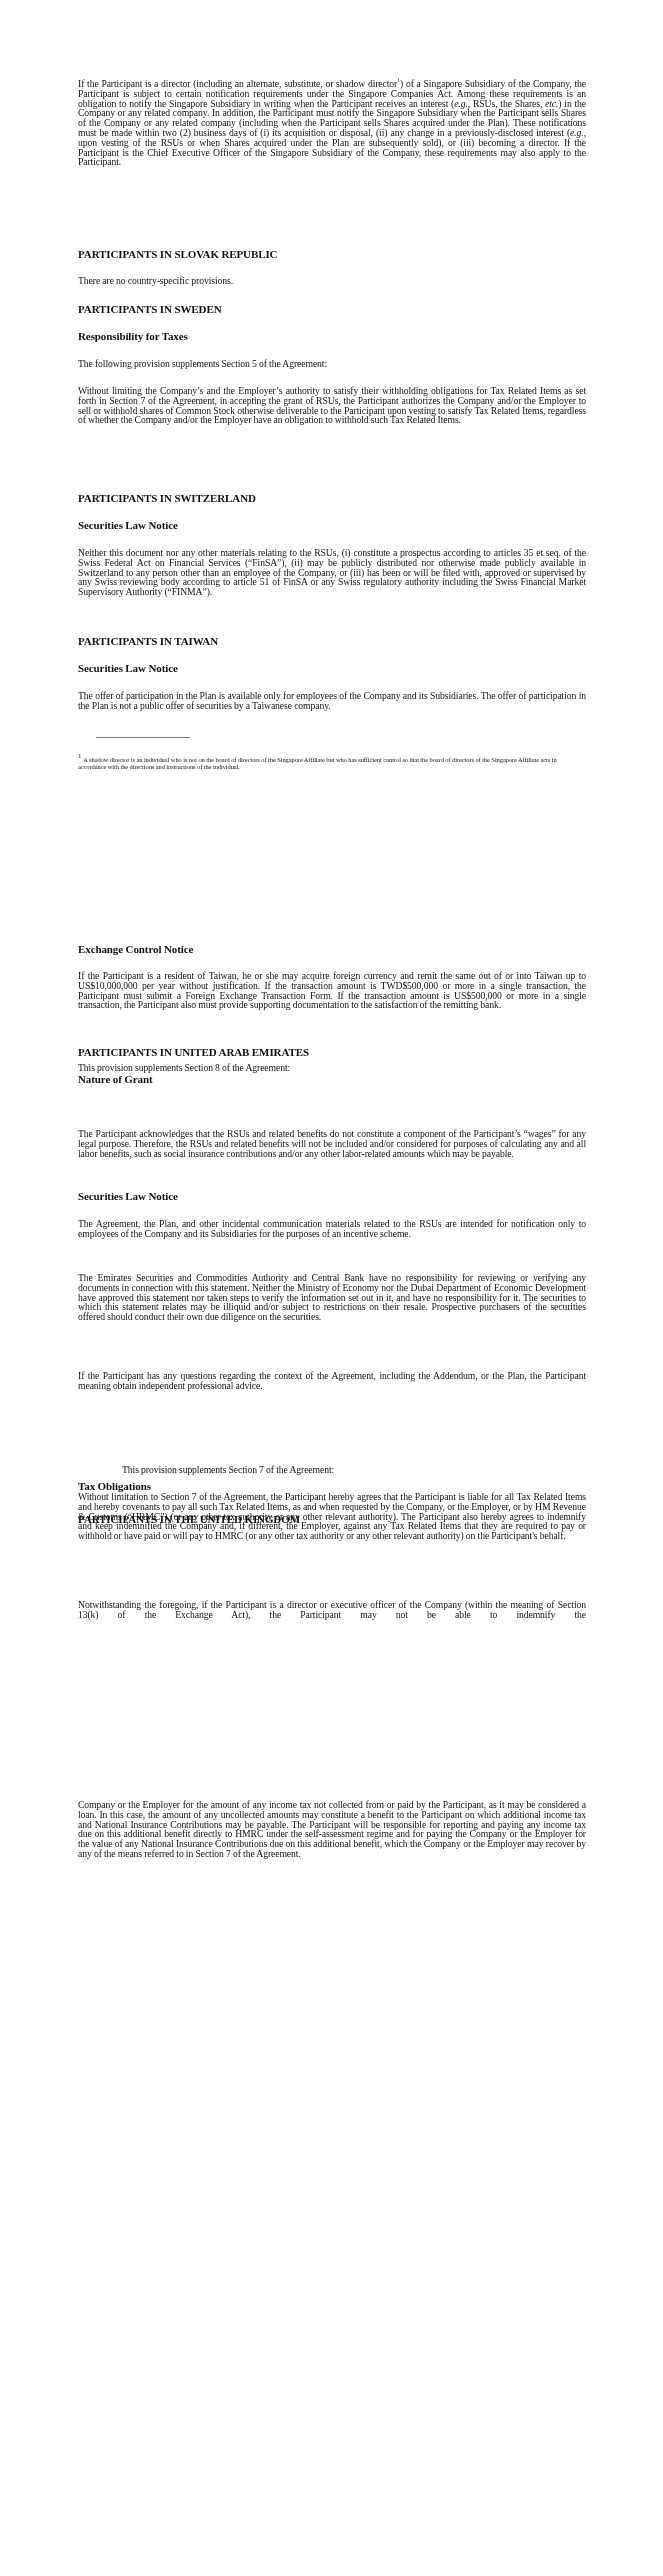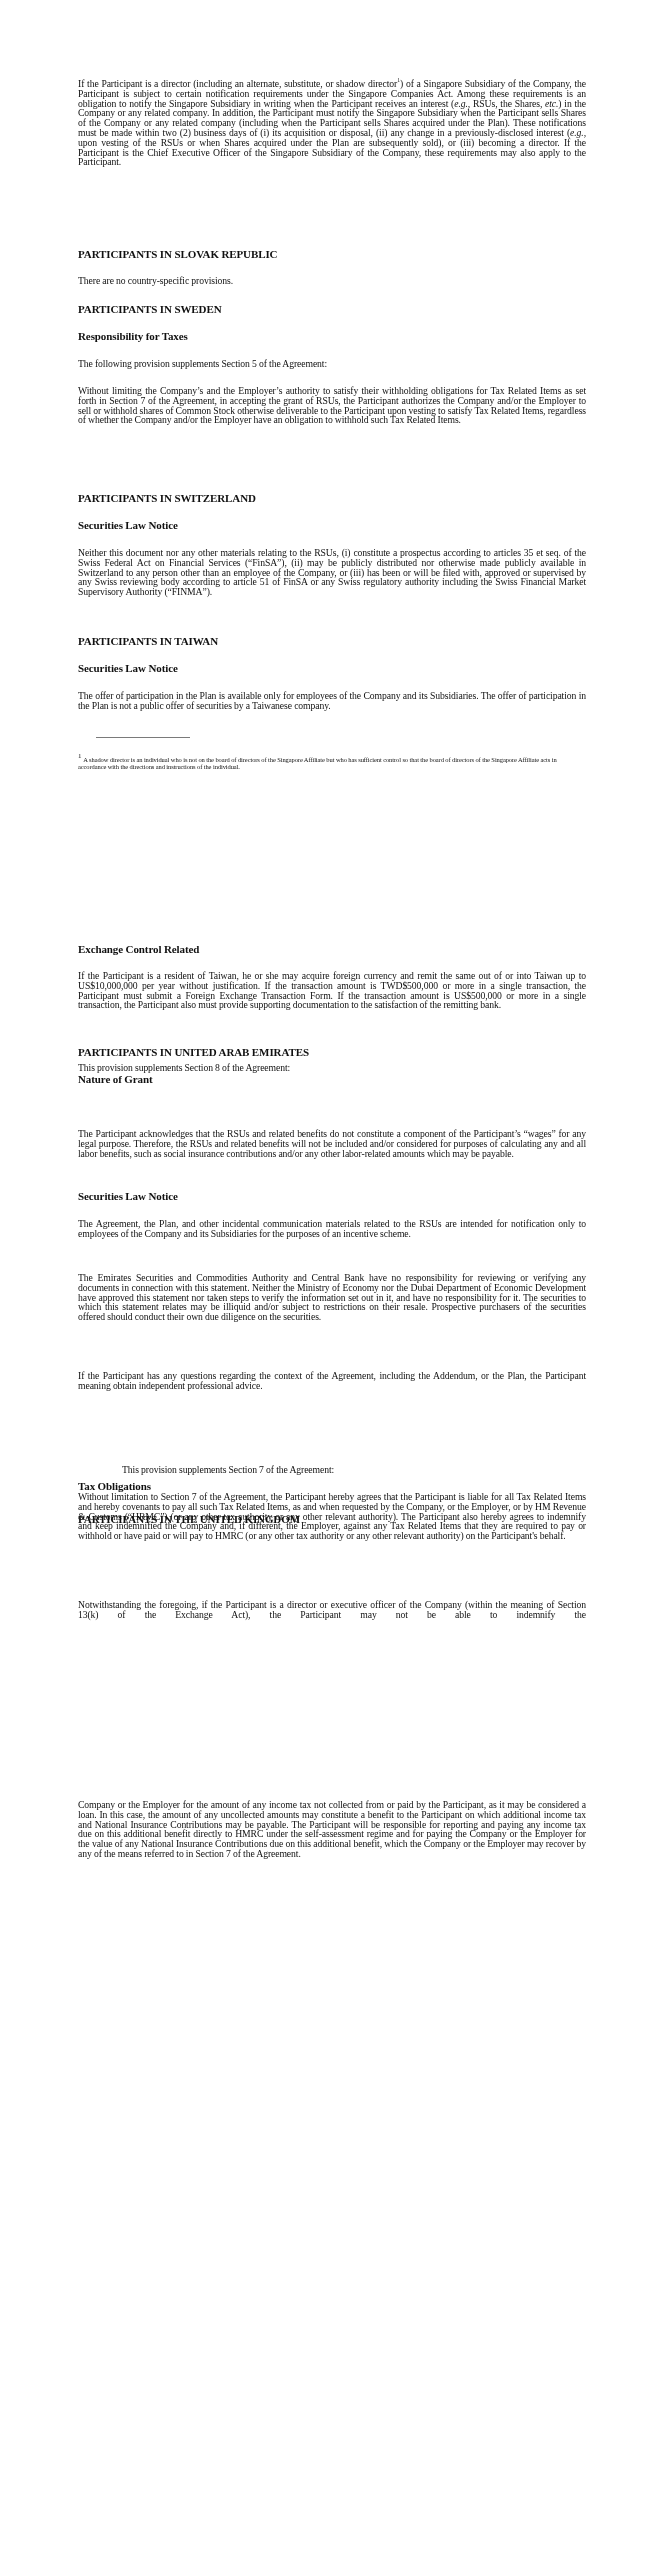--- a/index.html
+++ b/index.html
@@ -80,21 +80,21 @@
 <p class="blk h" style="top:521px;">Securities Law Notice</p>
 <p class="blk" style="top:548px;">Neither this document nor any other materials relating to the RSUs, (i) constitute a prospectus according to articles 35 et seq. of the Swiss Federal Act on Financial Services (“FinSA”), (ii) may be publicly distributed nor otherwise made publicly available in Switzerland to any person other than an employee of the Company, or (iii) has been or will be filed with, approved or supervised by any Swiss reviewing body according to article 51 of FinSA or any Swiss regulatory authority including the Swiss Financial Market Supervisory Authority (“FINMA”).</p>
 
 <p class="blk h" style="top:637px;">PARTICIPANTS IN TAIWAN</p>
 <p class="blk h" style="top:664px;">Securities Law Notice</p>
 <p class="blk" style="top:691px;">The offer of participation in the Plan is available only for employees of the Company and its Subsidiaries. The offer of participation in the Plan is not a public offer of securities by a Taiwanese company.</p>
 
 <div class="fn-rule"></div>
 <p class="footnote"><sup>1</sup><span>A shadow director is an individual who is not on the board of directors of the Singapore Affiliate but who has sufficient control so that the board of directors of the Singapore Affiliate acts in accordance with the directions and instructions of the individual.</span></p>
 
-<p class="blk h" style="top:945px;">Exchange Control Related</p>
+<p class="blk h" style="top:945px;">Exchange Control Notice</p>
 <p class="blk" style="top:971px;">If the Participant is a resident of Taiwan, he or she may acquire foreign currency and remit the same out of or into Taiwan up to US$10,000,000 per year without justification.  If the transaction amount is TWD$500,000 or more in a single transaction, the Participant must submit a Foreign Exchange Transaction Form.  If the transaction amount is US$500,000 or more in a single transaction, the Participant also must provide supporting documentation to the satisfaction of the remitting bank.</p>
 
 <p class="blk h" style="top:1048px;">PARTICIPANTS IN UNITED ARAB EMIRATES</p>
 <p class="blk h" style="top:1075px;">Nature of Grant</p>
 <p class="blk" style="top:1038px;margin-top:25px;">This provision supplements Section 8 of the Agreement:</p>
 <p class="blk" style="top:1129px;">The Participant acknowledges that the RSUs and related benefits do not constitute a component of the Participant’s “wages” for any legal purpose.  Therefore, the RSUs and related benefits will not be included and/or considered for purposes of calculating any and all labor benefits, such as social insurance contributions and/or any other labor-related amounts which may be payable.</p>
 <p class="blk h" style="top:1192px;">Securities Law Notice</p>
 <p class="blk" style="top:1219px;">The Agreement, the Plan, and other incidental communication materials related to the RSUs are intended for notification only to employees of the Company and its Subsidiaries for the purposes of an incentive scheme.</p>
 <p class="blk" style="top:1273px;">The Emirates Securities and Commodities Authority and Central Bank have  no responsibility for reviewing or verifying any documents in connection with this statement. Neither the Ministry of Economy nor the Dubai Department of Economic Development have approved this statement nor taken steps to verify the information set out in it, and have no responsibility for it.  The securities to which this statement relates may be illiquid and/or subject to restrictions on their resale. Prospective purchasers of the securities offered should conduct their own due diligence on the securities.</p>
 <p class="blk" style="top:1371px;">If the Participant has any questions regarding the context of the Agreement, including the Addendum, or the Plan, the Participant meaning obtain independent professional advice.</p>

